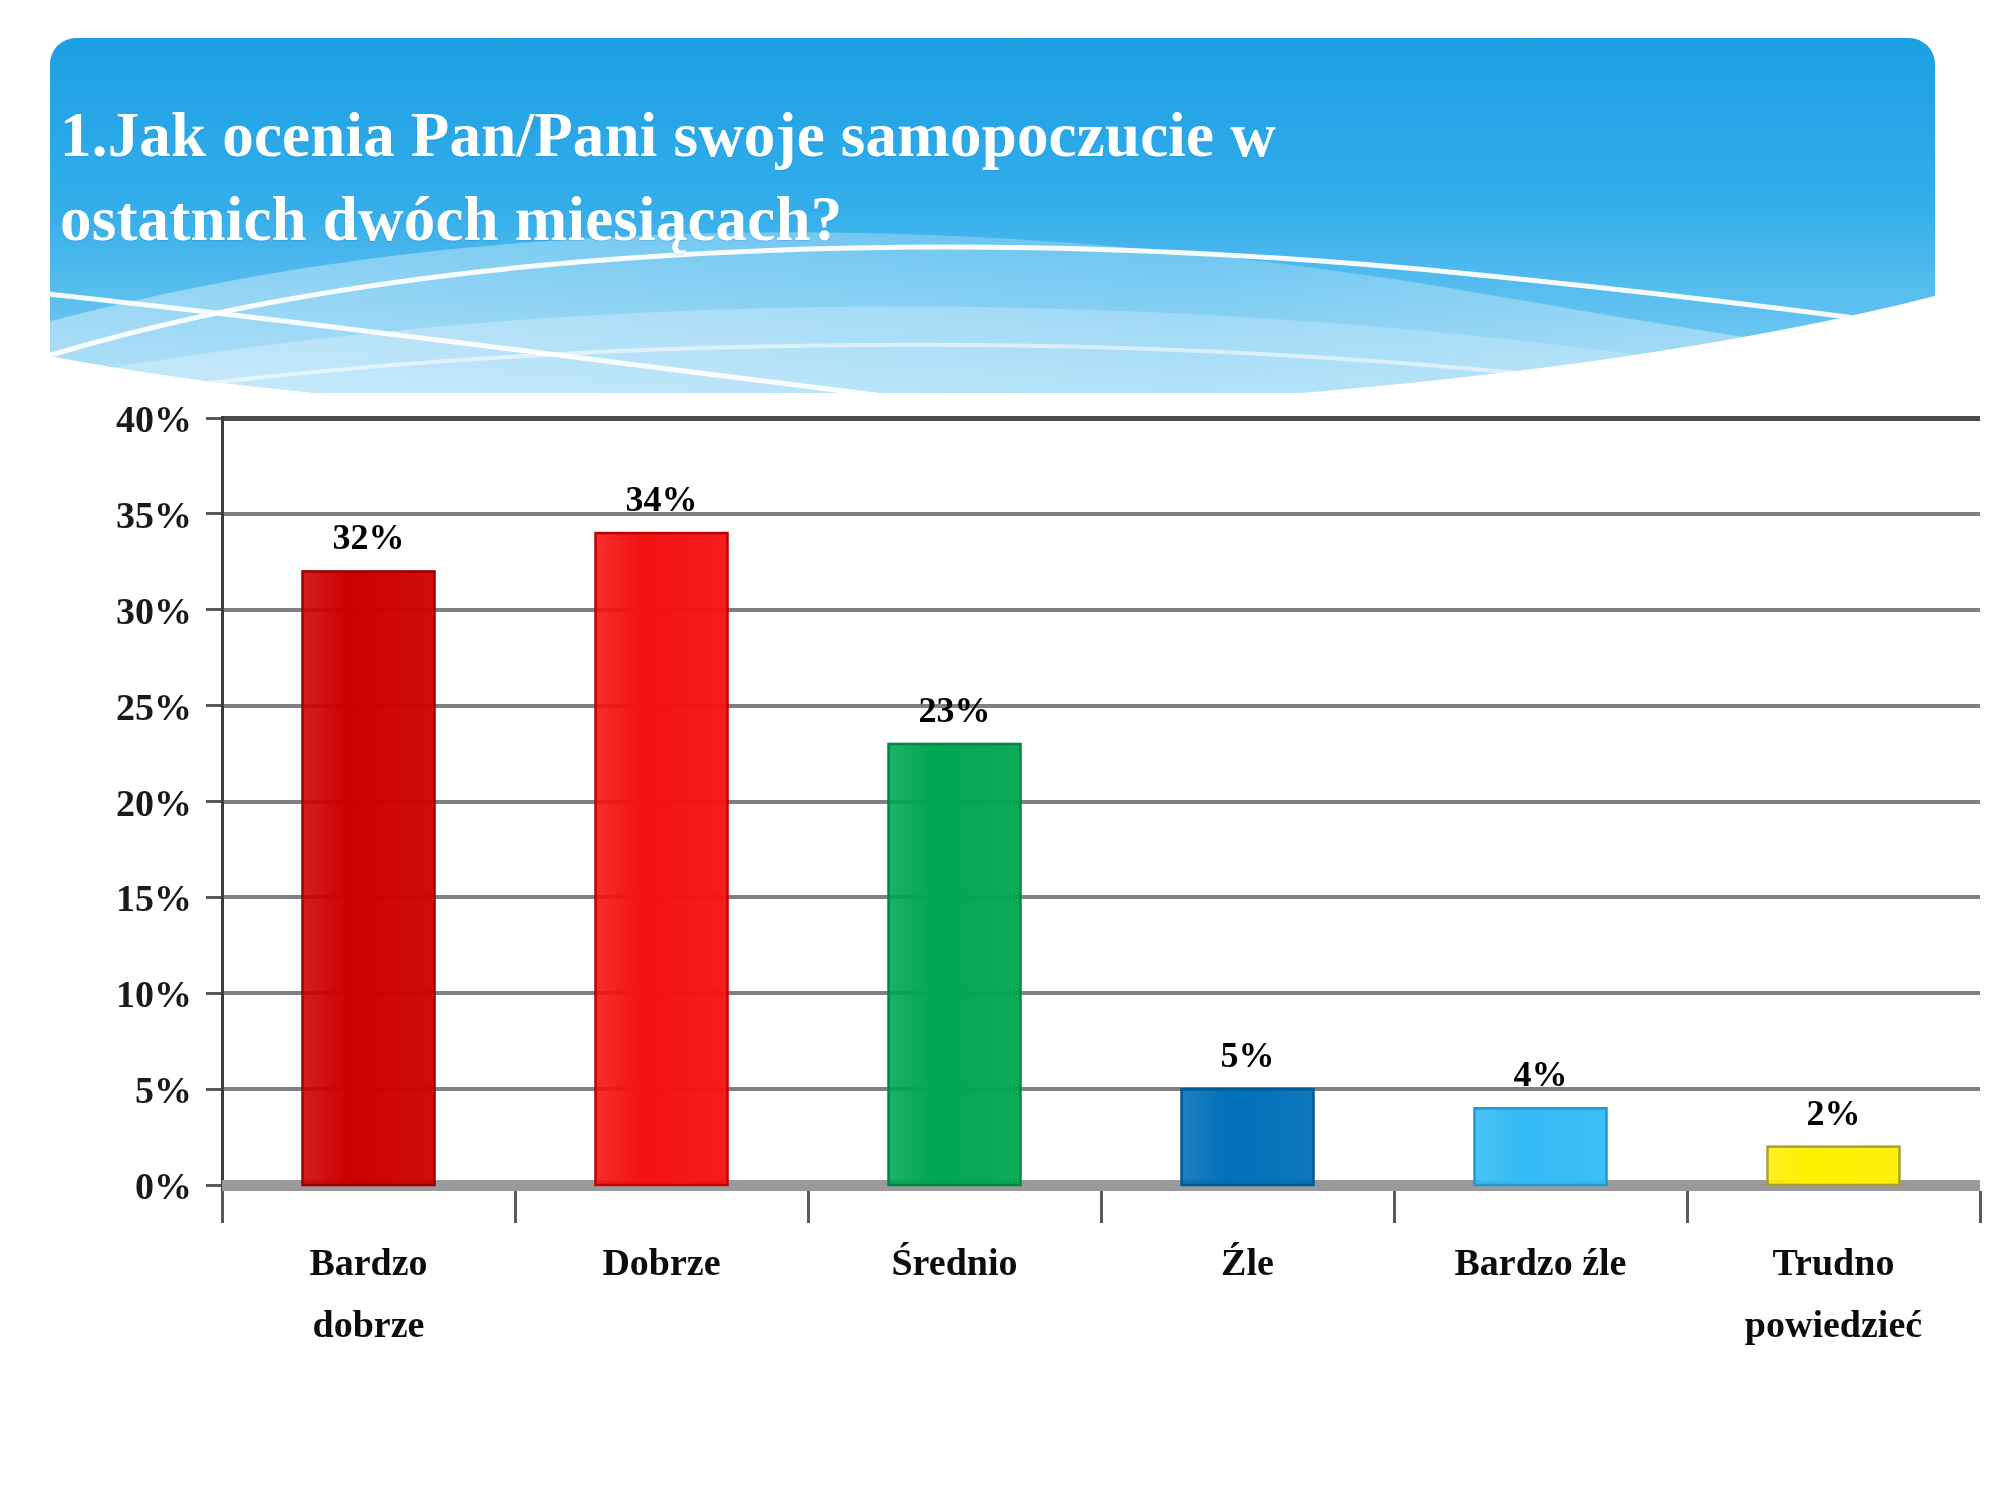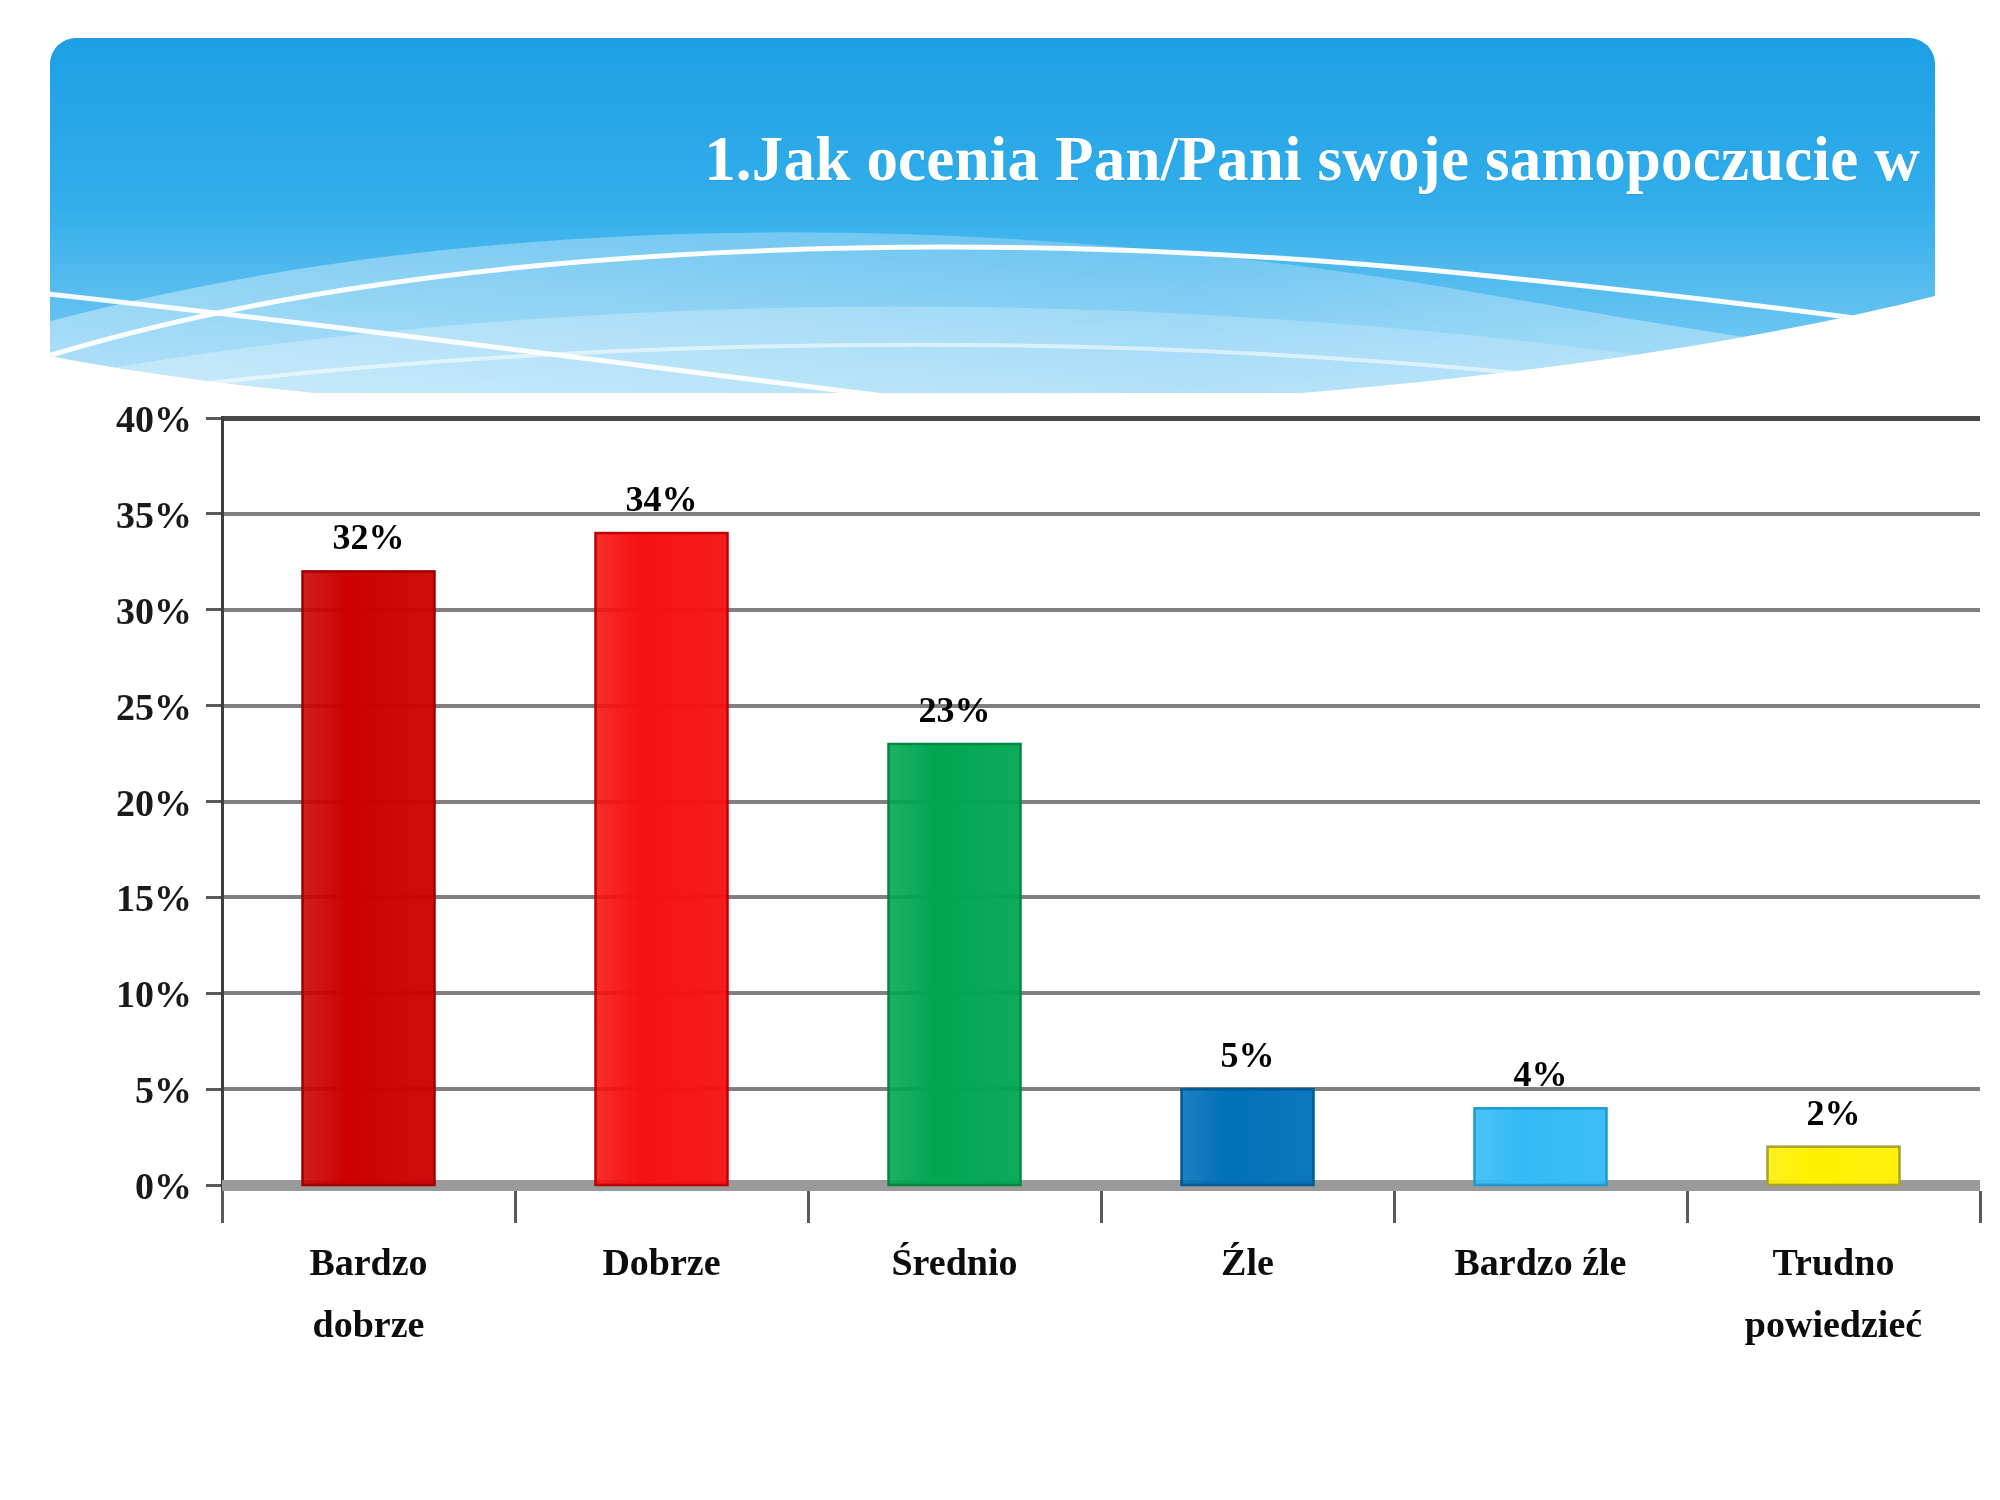--- a/index.html
+++ b/index.html
@@ -26,23 +26,23 @@
     height: 355px;
     overflow: hidden;
     border-top-left-radius: 26px;
     border-top-right-radius: 26px;
   }
   #header-banner svg { display: block; width: 100%; height: 100%; }
 
   #title-text {
     position: absolute;
     left: 60px;
-    top: 117px;
+    top: 93px;
     width: 1860px;
-    text-align: right;
+    text-align: left;
     color: #ffffff;
     font-family: "Liberation Serif", "DejaVu Serif", serif;
     font-weight: bold;
     font-size: 63px;
     line-height: 1.34;
     letter-spacing: 0.2px;
     z-index: 5;
     text-shadow: 0 1px 1px rgba(0,90,160,.18);
   }
 
@@ -110,20 +110,21 @@
 
         <path d="M-40,330 C330,208 880,182 1420,236 C1660,260 1840,284 1950,300" fill="none" stroke="#ffffff" stroke-width="5" stroke-opacity="0.95"></path>
         <path d="M-40,252 C340,292 760,352 1120,392 C1420,424 1720,408 1950,352" fill="none" stroke="#ffffff" stroke-width="5" stroke-opacity="0.92"></path>
         <path d="M-40,372 C420,300 980,286 1500,338 C1720,360 1880,378 1950,386" fill="none" stroke="#ffffff" stroke-width="4" stroke-opacity="0.55"></path>
       </g>
     </svg>
   </div>
 
   <div id="title-text">
     <div>1.Jak ocenia Pan/Pani swoje samopoczucie w</div>
+    <div>ostatnich dwóch miesiącach?</div>
   </div>
 
   <div id="chart">
     <svg width="2000" height="1500" viewBox="0 0 2000 1500">
         <defs>
           <linearGradient id="barGrad0" x1="0" y1="0" x2="1" y2="0">
             <stop offset="0%" stop-color="#CC0000" stop-opacity="0.88"></stop>
             <stop offset="35%" stop-color="#CC0000" stop-opacity="1"></stop>
             <stop offset="100%" stop-color="#CC0000" stop-opacity="0.95"></stop>
           </linearGradient>

